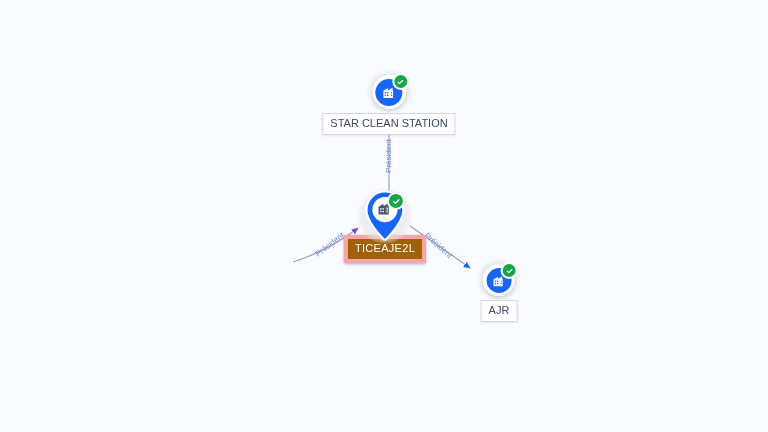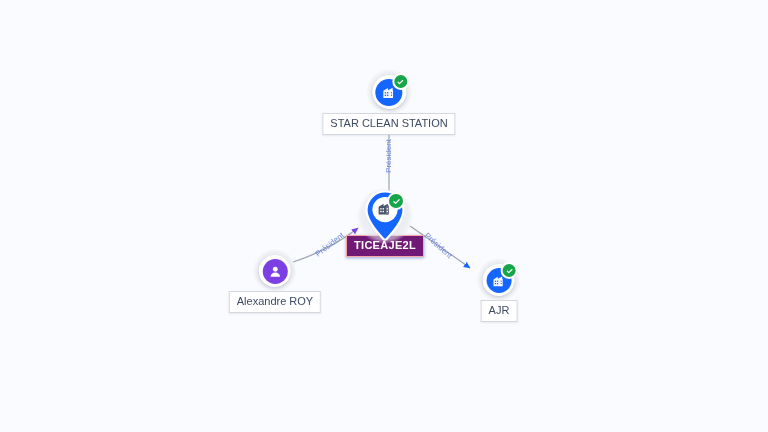--- a/index.html
+++ b/index.html
@@ -93,24 +93,24 @@
     border: 1px solid #d3d7e0;
     border-radius: 0;
     color: #3d4a63;
     font-size: 11px;
     line-height: 1;
     padding: 4px 7px 5px 7px;
     white-space: nowrap;
     box-shadow: 0 1px 2px rgba(60,70,100,0.10);
   }
   .chip.selected {
-    background: #701a75;
-    border: 1px solid #fca5a5;
+    background: #a16207;
+    border: 4px solid #fca5a5;
     color: #ffffff;
-    font-weight: bold;
+    font-weight: normal;
     letter-spacing: .3px;
     box-shadow: 0 1px 3px rgba(20,70,180,0.45);
   }
 
   
   .edge-label {
     position: absolute;
     color: #6d86d8;
     font-size: 8px;
     line-height: 1;
@@ -194,34 +194,20 @@
         <div class="badge-check" style="width:14px; height:14px; right:2px; top:3px;">
           <svg width="9" height="9" viewBox="0 0 24 24" aria-hidden="true">
             <path d="M5 12.5l4.5 4.5L19 7.5" fill="none" stroke="#ffffff" stroke-width="3.4" stroke-linecap="round" stroke-linejoin="round"></path>
           </svg>
         </div>
       </div>
     </div>
     <div class="chip selected" style="margin-top:-7px;">TICEAJE2L</div>
   </div>
 
-  <div class="node" style="left:275px; top:255px;">
-    <div class="node-halo">
-      <div class="halo-disc" style="width:44px; height:44px;"></div>
-      <div class="circle-node" style="width:32px; height:32px;">
-        <div class="inner-disc" style="width:25px; height:25px; background:#7b3fe4;">
-          <svg width="15" height="15" viewBox="0 0 24 24" aria-hidden="true">
-            <circle cx="12" cy="8.4" r="3.9" fill="#ffffff"></circle>
-            <path d="M4.4 20.4c0-4.2 3.4-6.8 7.6-6.8s7.6 2.6 7.6 6.8z" fill="#ffffff"></path>
-          </svg>
-        </div>
-      </div>
-    </div>
-    <div class="chip">Alexandre ROY</div>
-  </div>
 
   <div class="node" style="left:487px; top:264px;margin-left:12px;">
     <div class="node-halo">
       <div class="halo-disc" style="width:44px; height:44px;"></div>
       <div class="circle-node" style="width:32px; height:32px;">
         <div class="inner-disc" style="width:25px; height:25px; background:#1565ff;">
           <svg width="15" height="15" viewBox="0 0 24 24" aria-hidden="true">
             <path d="M3 21V10.2L10 6v3.2l7-3.6V21H3z" fill="#ffffff" opacity="0.95"></path>
             <rect x="13.2" y="9.4" width="4.4" height="11.6" fill="#ffffff"></rect>
             <rect x="5.2" y="12.2" width="2" height="2" fill="#1565ff"></rect>

